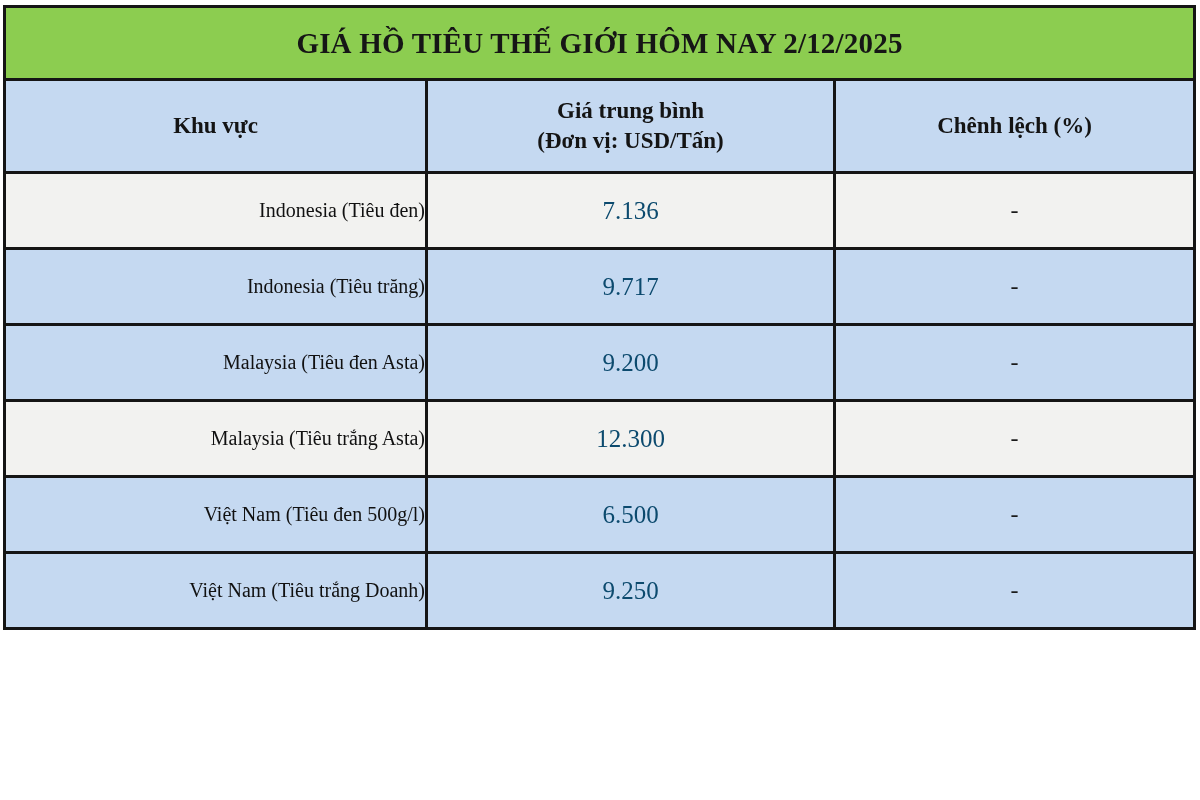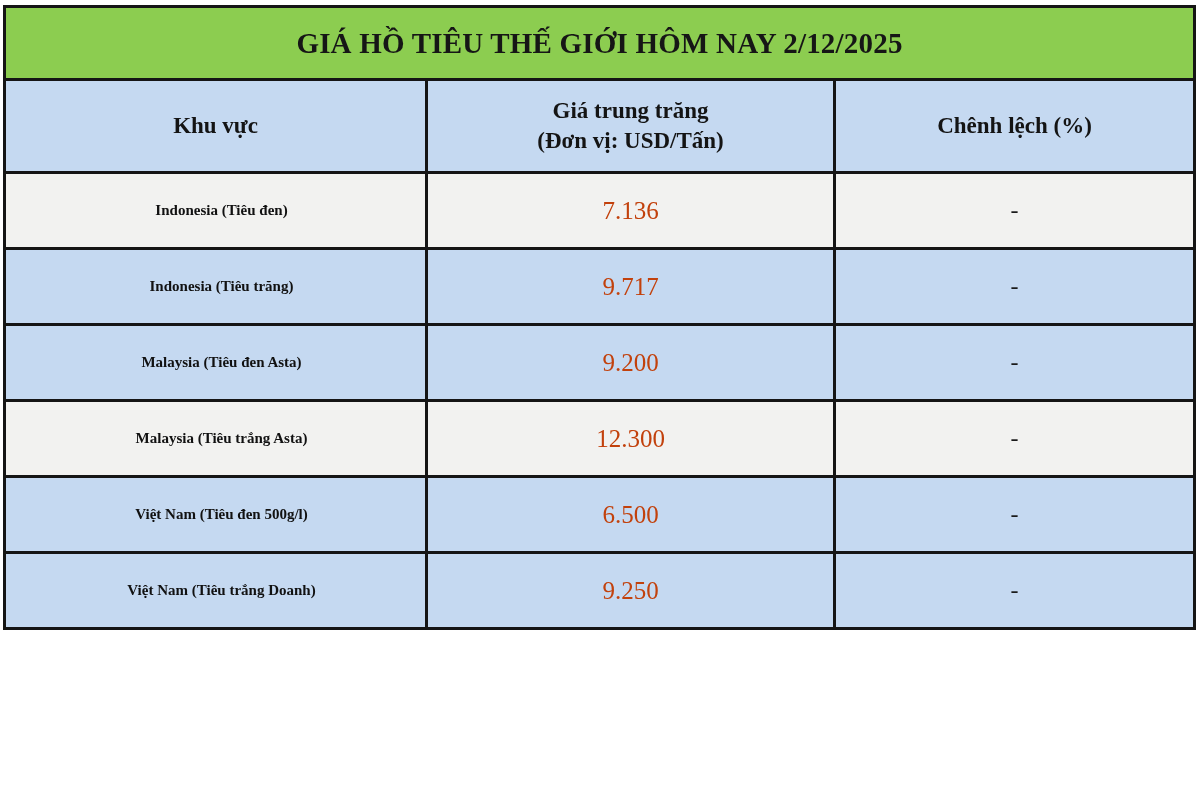--- a/index.html
+++ b/index.html
@@ -105,33 +105,33 @@
     color: #141414;
     line-height: 1.32;
   }
 
   
   .row-even td { background: #f2f2f0; }
   .row-odd  td { background: #c5d9f1; }
 
   .cell-region {
     height: 73px;
-    text-align: center;
-    vertical-align: middle;
-    font-size: 15px;
-    font-weight: bold;
+    text-align: right;
+    vertical-align: middle;
+    font-size: 20px;
+    font-weight: normal;
     color: #111111;
     padding-left: 12px !important;
   }
   .cell-price {
     text-align: center;
     vertical-align: middle;
     font-size: 25px;
     font-weight: normal;
-    color: #c2410c;
+    color: #0c4a6e;
   }
   .cell-change {
     text-align: center;
     vertical-align: middle;
     font-size: 24px;
     font-weight: normal;
     color: #1a1a1a;
   }
 
   .col-region  { width: 422px; }
@@ -163,21 +163,21 @@
       <tbody>
         <tr>
           <td class="title-cell" colspan="3">GIÁ HỒ TIÊU THẾ GIỚI HÔM NAY 2/12/2025</td>
         </tr>
 
         <tr>
           <td class="head-cell">
             <div>Khu vực</div>
           </td>
           <td class="head-cell">
-            <div>Giá trung trăng</div>
+            <div>Giá trung bình</div>
             <div>(Đơn vị: USD/Tấn)</div>
           </td>
           <td class="head-cell">
             <div>Chênh lệch (%)</div>
           </td>
         </tr>
 
         <tr class="row-even">
           <td class="cell-region">Indonesia (Tiêu đen)</td>
           <td class="cell-price">7.136</td>

